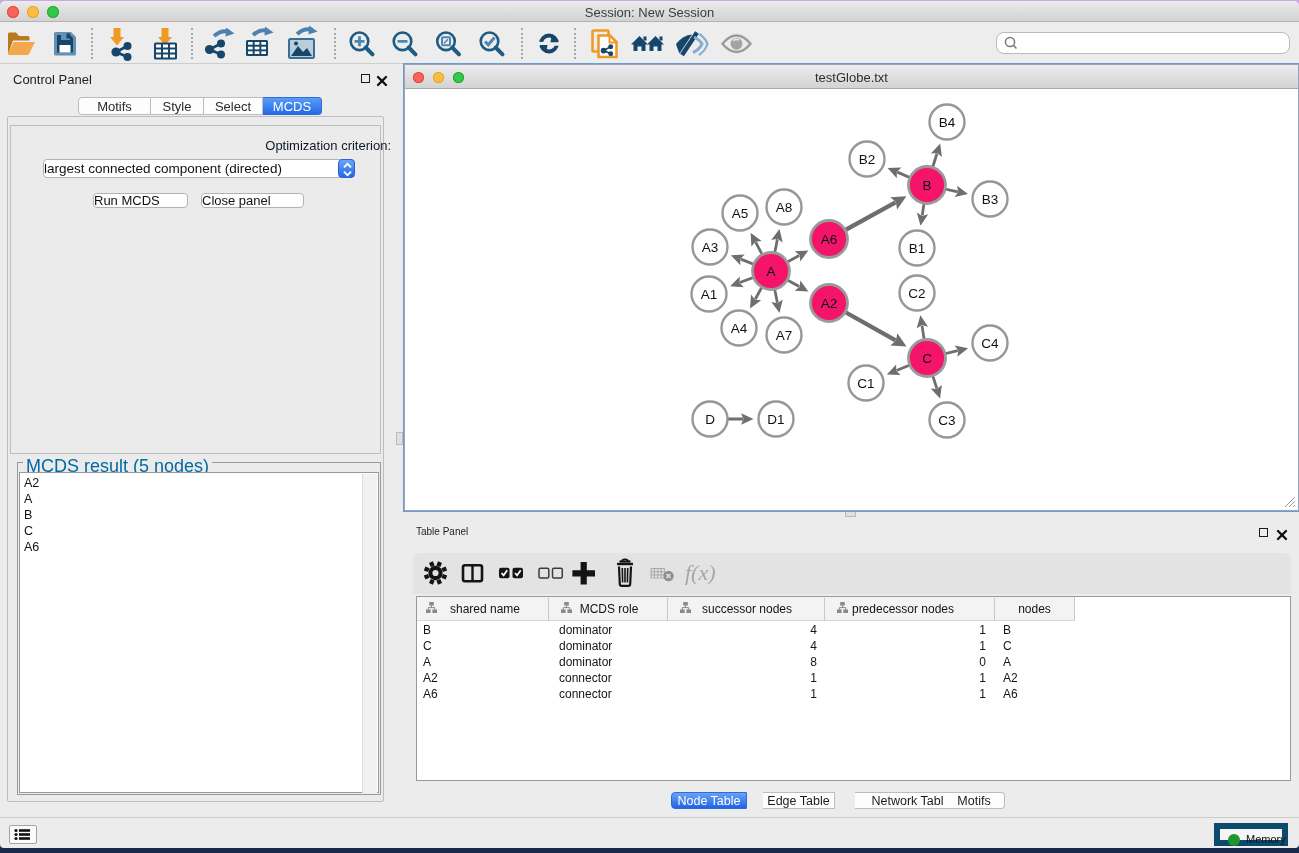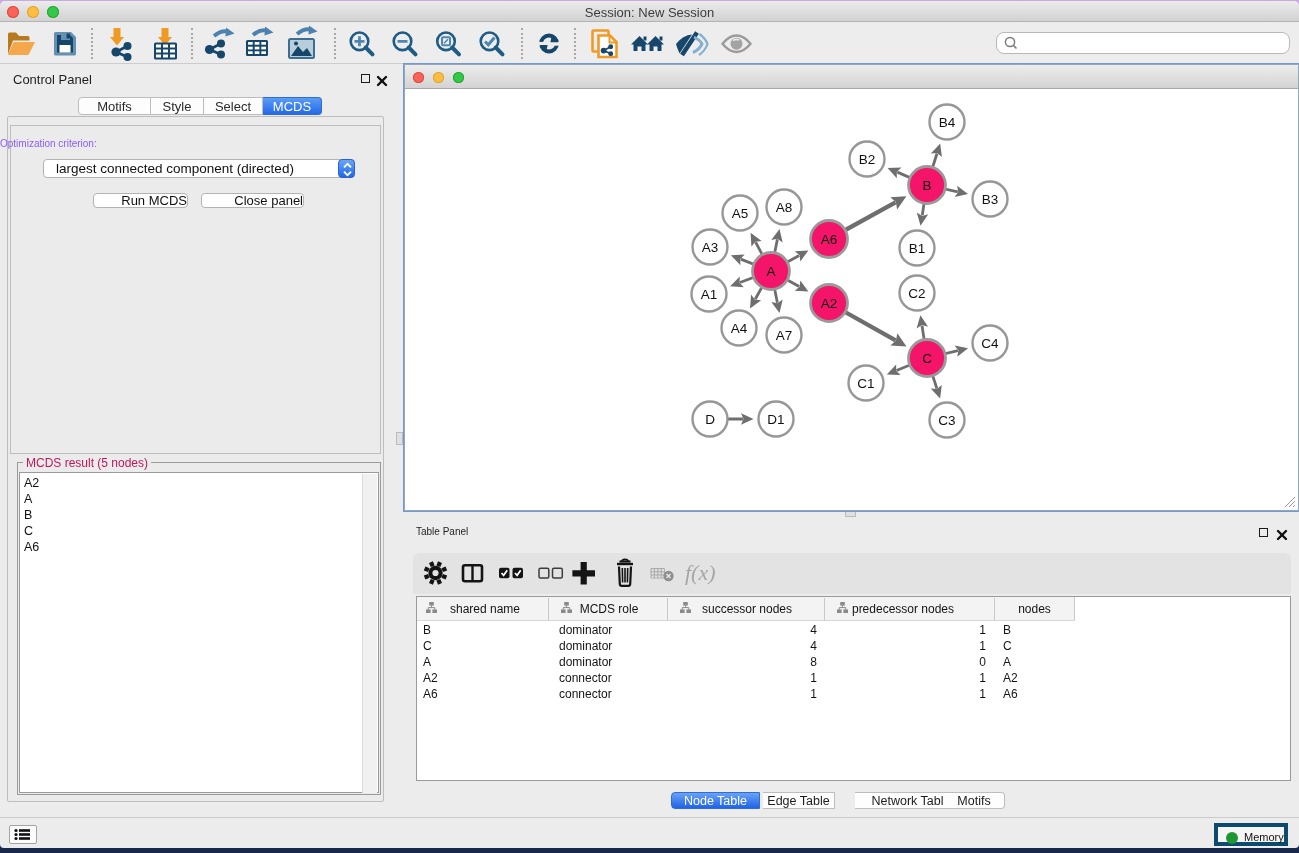--- a/index.html
+++ b/index.html
@@ -14,26 +14,26 @@
 #toolbar{left:0;top:22px;width:1299px;height:41px;background:#ededed;border-bottom:1px solid #cdcdcd}
 .sep{top:5px;height:31px;width:0;border-left:2px dotted #a9a9a9}
 #searchbox{left:996px;top:9px;width:294px;height:22px;background:#fff;border:1px solid #b9b9b9;border-radius:8px}
 
 #cp-title{left:13px;top:71px;font-size:13px;color:#1e1e1e}
 .winbtns{font-size:12px;color:#111}
 #cp-tabs{left:78px;top:96px;height:20px}
 .tab{position:absolute;top:0;height:18px;border:1px solid #bcbcbc;background:#fdfdfd;font-size:13px;color:#2a2a2a;text-align:center;line-height:17px}
 #cp-outer{left:7px;top:115px;width:377px;height:686px;background:#ebebeb;border:1px solid #bdbdbd;border-radius:2px}
 #cp-inner{left:10px;top:124px;width:371px;height:329px;background:#ebebeb;border:1px solid #bdbdbd}
-#optlabel{left:0px;top:137px;width:391px;text-align:left;font-size:10px;color:#8b5cf6}
-#dropdown{left:43px;top:158px;width:312px;height:19px;background:#fff;border:1px solid #b3b3b3;border-radius:4px;font-size:13.5px;color:#111;line-height:17px;padding-left:12px}
+#optlabel{left:0px;top:137px;width:391px;text-align:right;font-size:13px;color:#0f172a}
+#dropdown{left:43px;top:158px;width:312px;height:19px;background:#fff;border:1px solid #b3b3b3;border-radius:4px;font-size:13.5px;color:#111;line-height:17px;}
 #spinner{left:338px;top:158px;width:17px;height:19px;border-radius:4px;background:linear-gradient(#6ca5f8,#2268e8);border:1px solid #2a63cf}
-.btn{position:absolute;height:15px;background:#fefefe;border:1px solid #b3b3b3;border-radius:4px;font-size:13px;color:#111;text-align:right;line-height:14px}
+.btn{position:absolute;height:15px;background:#fefefe;border:1px solid #b3b3b3;border-radius:4px;font-size:13px;color:#111;text-align:left;line-height:14px}
 #fieldset{left:17px;top:461px;width:364px;height:333px;border:1px solid #9a9a9a}
-#fslabel{left:23px;top:455px;font-size:12px;color:#be185d;background:#ebebeb;padding:0 3px}
+#fslabel{left:23px;top:455px;font-size:18px;color:#0369a1;background:#ebebeb;padding:0 3px}
 #listbox{left:19px;top:471px;width:360px;height:321px;background:#fff;border:1px solid #9a9a9a}
 #listitems{left:4px;top:2px;font-size:12.5px;line-height:16px;color:#111}
 #lb-scroll{right:1px;top:1px;width:15px;height:319px;background:#f1f1f1;border-left:1px solid #dcdcdc}
 
 #netwin{left:404px;top:63px;width:895px;height:447px;background:#fff;border:1px solid #98a6bb;box-shadow:0 0 0 1px #6f9bd1}
 #nw-titlebar{left:0;top:0;width:100%;height:24px;background:linear-gradient(#ededed,#d3d3d3);border-bottom:1px solid #a8a8a8}
 #nw-title{width:100%;text-align:center;top:5px;font-size:13px;color:#2e2e2e}
 .ntl{width:11px;height:11px;border-radius:50%;top:7px}
 #graphbox{left:0;top:25px;width:893px;height:421px}
 
@@ -41,21 +41,21 @@
 #tp-toolbar{left:413px;top:552px;width:878px;height:41px;background:#e3e3e3;border-radius:6px 6px 0 0}
 #tbl{left:416px;top:595px;width:875px;height:185px;background:#fff;border:1px solid #9a9a9a}
 #tbl-head{left:0;top:0;width:658px;height:24px;background:#f3f3f3;border-bottom:1px solid #d8d8d8;border-right:1px solid #c9c9c9}
 .colsep{position:absolute;top:1px;width:1px;height:23px;background:#c9c9c9}
 .hcell{position:absolute;top:5px;font-size:12px;color:#141414;text-align:center}
 .row{position:absolute;font-size:12px;color:#141414;height:16px;line-height:16px}
 
 .btab{position:absolute;top:791px;height:17px;border:1px solid #bdbdbd;background:#fdfdfd;font-size:12.5px;color:#1c1c1c;text-align:center;line-height:17px}
 #statusline{left:0;top:816px;width:1299px;height:1px;background:#cbcbcb}
 #lbtn{left:9px;top:824px;width:28px;height:19px;background:#fbfbfb;border:1px solid #a3a3a3;border-radius:2px}
-#membtn{left:1214px;top:822px;width:74px;height:23px;background:#f5f5f5;border:4px solid #0c4a6e;font-size:11px;color:#111}
+#membtn{left:1214px;top:822px;width:74px;height:23px;background:#f5f5f5;border:6px solid #0c4a6e;font-size:11px;color:#111}
 </style>
 </head>
 <body>
 <div class="abs" id="topstrip"></div>
 <div class="abs" id="app">
 <div class="abs" id="titlebar">
   <div class="abs tl" style="left:7px;background:#f96359;box-shadow:inset 0 0 0 1px #dd4a3e"></div>
   <div class="abs tl" style="left:27px;background:#fdbd40;box-shadow:inset 0 0 0 1px #dfa431"></div>
   <div class="abs tl" style="left:47px;background:#34c84a;box-shadow:inset 0 0 0 1px #26a532"></div>
   <div class="abs" id="title">Session: New Session</div>
@@ -208,20 +208,21 @@
 </div>
 
 <div class="abs" style="left:396px;top:431px;width:7px;height:13px;background:#e0e0e0;border:1px solid #bbb"></div>
 <div class="abs" style="left:845px;top:510px;width:11px;height:6px;background:#e0e0e0;border:1px solid #bbb"></div>
 
 <div class="abs" id="netwin">
   <div class="abs" id="nw-titlebar">
     <div class="abs ntl" style="left:8px;background:#f96359;box-shadow:inset 0 0 0 1px #dd4a3e"></div>
     <div class="abs ntl" style="left:28px;background:#fdbd40;box-shadow:inset 0 0 0 1px #dfa431"></div>
     <div class="abs ntl" style="left:48px;background:#34c84a;box-shadow:inset 0 0 0 1px #26a532"></div>
+    <div class="abs" id="nw-title">testGlobe.txt</div>
   </div>
   <div class="abs" id="graphbox">
 <svg width="894" height="421" viewBox="0 0 894 421" style="position:absolute;left:0;top:0">
 <line x1="366.0" y1="181.0" x2="350.6" y2="152.1" stroke="#6e6e6e" stroke-width="2.8"></line>
 <polygon points="345.6,142.8 356.6,151.1 350.3,151.7 346.4,156.6" fill="#6e6e6e"></polygon>
 <line x1="366.0" y1="181.0" x2="372.4" y2="149.3" stroke="#6e6e6e" stroke-width="2.8"></line>
 <polygon points="374.5,139.0 377.7,152.5 372.5,148.8 366.3,150.1" fill="#6e6e6e"></polygon>
 <line x1="366.0" y1="181.0" x2="335.7" y2="169.1" stroke="#6e6e6e" stroke-width="2.8"></line>
 <polygon points="325.9,165.2 339.7,164.4 335.2,168.9 335.4,175.2" fill="#6e6e6e"></polygon>
 <line x1="366.0" y1="181.0" x2="334.9" y2="192.5" stroke="#6e6e6e" stroke-width="2.8"></line>
@@ -434,21 +435,21 @@
 <div class="row" style="left:300px;top:73px;width:100px;text-align:right">1</div>
 <div class="row" style="left:469px;top:73px;width:100px;text-align:right">1</div>
 <div class="row" style="left:586px;top:73px;width:80px">A2</div>
 <div class="row" style="left:6px;top:89px;width:120px">A6</div>
 <div class="row" style="left:142px;top:89px;width:100px">connector</div>
 <div class="row" style="left:300px;top:89px;width:100px;text-align:right">1</div>
 <div class="row" style="left:469px;top:89px;width:100px;text-align:right">1</div>
 <div class="row" style="left:586px;top:89px;width:80px">A6</div>
 
 </div>
-<div class="btab" style="left:671px;width:89px;border-radius:4px 0 0 4px;background:linear-gradient(#69a3f4,#2063e7);color:#fff;border-color:#2e6cd6">Node Table</div>
+<div class="btab" style="left:671px;width:76px;border-radius:4px 0 0 4px;background:linear-gradient(#69a3f4,#2063e7);color:#fff;border-color:#2e6cd6">Node Table</div>
 <div class="btab" style="left:763px;width:72px;border-left:none">Edge Table</div>
 <div class="btab" style="left:855px;width:113px;border-left:none">Network Table</div>
 <div class="btab" style="left:944px;width:61px;border-left:none;border-radius:0 4px 4px 0">Motifs</div>
 
 <div class="abs" id="statusline"></div>
 <div class="abs" id="lbtn">
 <svg width="26" height="17" viewBox="0 0 26 17">
         <g fill="#111">
           <circle cx="6" cy="4.5" r="1.6"></circle>
           <circle cx="6" cy="8.5" r="1.6"></circle>

